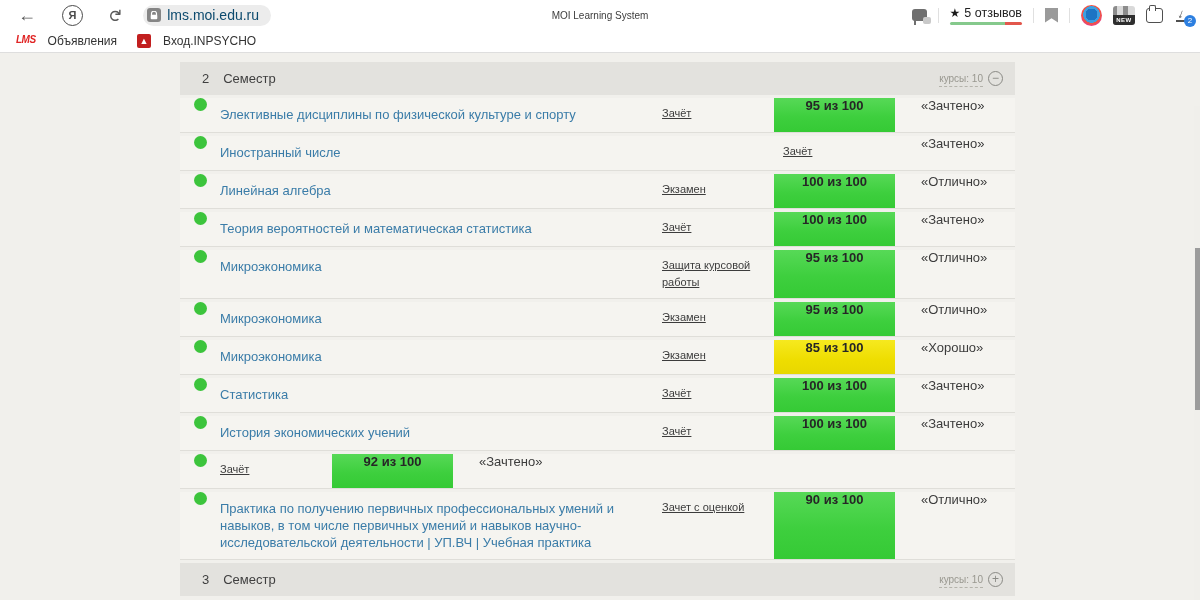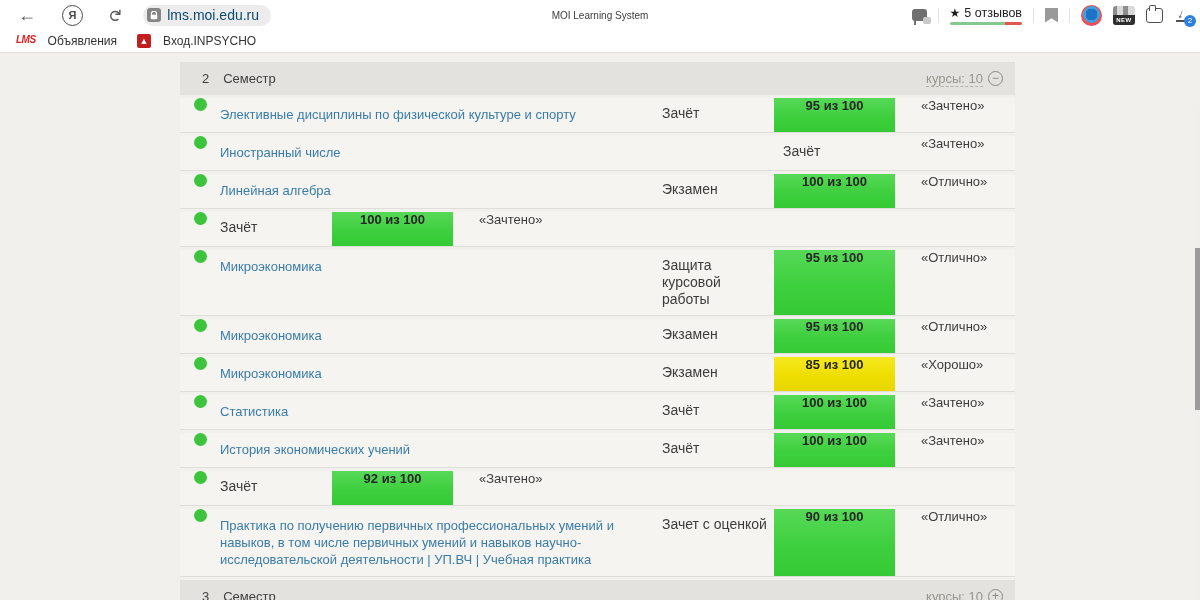--- a/index.html
+++ b/index.html
@@ -60,32 +60,32 @@
 
   
   .content { position:relative; height:547px; background:#f1f0ec; overflow:hidden; }
   .grades { width:835px; margin:9px 0 0 180px; }
 
   .sem-bar { height:33px; background:#e3e2de; display:flex; align-items:center;
     padding:0 12px 0 22px; margin-bottom:3px; }
   .sem-num { font-size:13px; color:#3f3f3f; margin-right:14px; }
   .sem-name { font-size:13px; color:#3f3f3f; }
   .sem-right { margin-left:auto; display:flex; align-items:center; gap:5px; cursor:pointer; }
-  .courses-count { font-size:13px; color:#98978f; border-bottom:1px dashed #b4b3ab; line-height:15px; }
+  .courses-count { font-size:10px; color:#98978f; border-bottom:1px dashed #b4b3ab; line-height:15px; }
   .toggle-circle { width:15px; height:15px; border:1.4px solid #8a8a85; border-radius:50%;
     color:#8a8a85; font-size:12px; line-height:13px; text-align:center; }
 
   .row { display:flex; align-items:stretch; background:#f5f4f0; min-height:35px;
     border-bottom:1px solid #dfded9; margin-bottom:3px; }
   .cell { display:flex; align-items:flex-start; }
   .c-dot { width:40px; justify-content:center; flex:none; }
   .dot { width:13px; height:13px; border-radius:50%; background:#3cc43c; }
   .c-course { flex:1; padding:8px 10px 8px 0; }
   .course-link { font-size:13px; color:#3a7ca8; line-height:17px; cursor:pointer; text-decoration:none; }
-  .c-type { width:112px; flex:none; padding:7px 4px 7px 0; font-size:14px; color:#3c3c3c; line-height:17px; }
+  .c-type { width:112px; flex:none; padding:7px 4px 7px 0; font-size:11px; color:#3c3c3c; line-height:17px;text-decoration:underline; }
   .c-score { width:121px; flex:none; justify-content:center; font-size:13px; font-weight:bold; color:#262626; }
   .badge-green  { background:linear-gradient(180deg,#57d957 0%,#3ecf3e 55%,#35ca35 100%); }
   .badge-yellow { background:linear-gradient(180deg,#f6e91f 0%,#eedd00 60%,#e8d700 100%); }
   .badge-gray   { background:linear-gradient(180deg,#efefef 0%,#e3e3e3 55%,#d7d7d7 100%); }
   .c-grade { width:120px; flex:none; padding-left:26px; font-size:13px; color:#3c3c3c; }
 
   .sem-footer { margin-top:1px; height:33px; }
 
   
   .scroll-track { position:absolute; right:0; top:53px; width:6px; height:547px; background:#f0efeb; }
@@ -191,20 +191,23 @@
     </div>
     <div class="cell c-type">Экзамен</div>
     <div class="cell c-score badge-green">100 из 100</div>
     <div class="cell c-grade">«Отлично»</div>
   </div>
 
   <div class="row">
     <div class="cell c-dot">
       <span class="dot"></span>
     </div>
+    <div class="cell c-course">
+      <a class="course-link">Теория вероятностей и математическая статистика</a>
+    </div>
     <div class="cell c-type">Зачёт</div>
     <div class="cell c-score badge-green">100 из 100</div>
     <div class="cell c-grade">«Зачтено»</div>
   </div>
 
   <div class="row">
     <div class="cell c-dot">
       <span class="dot"></span>
     </div>
     <div class="cell c-course">

